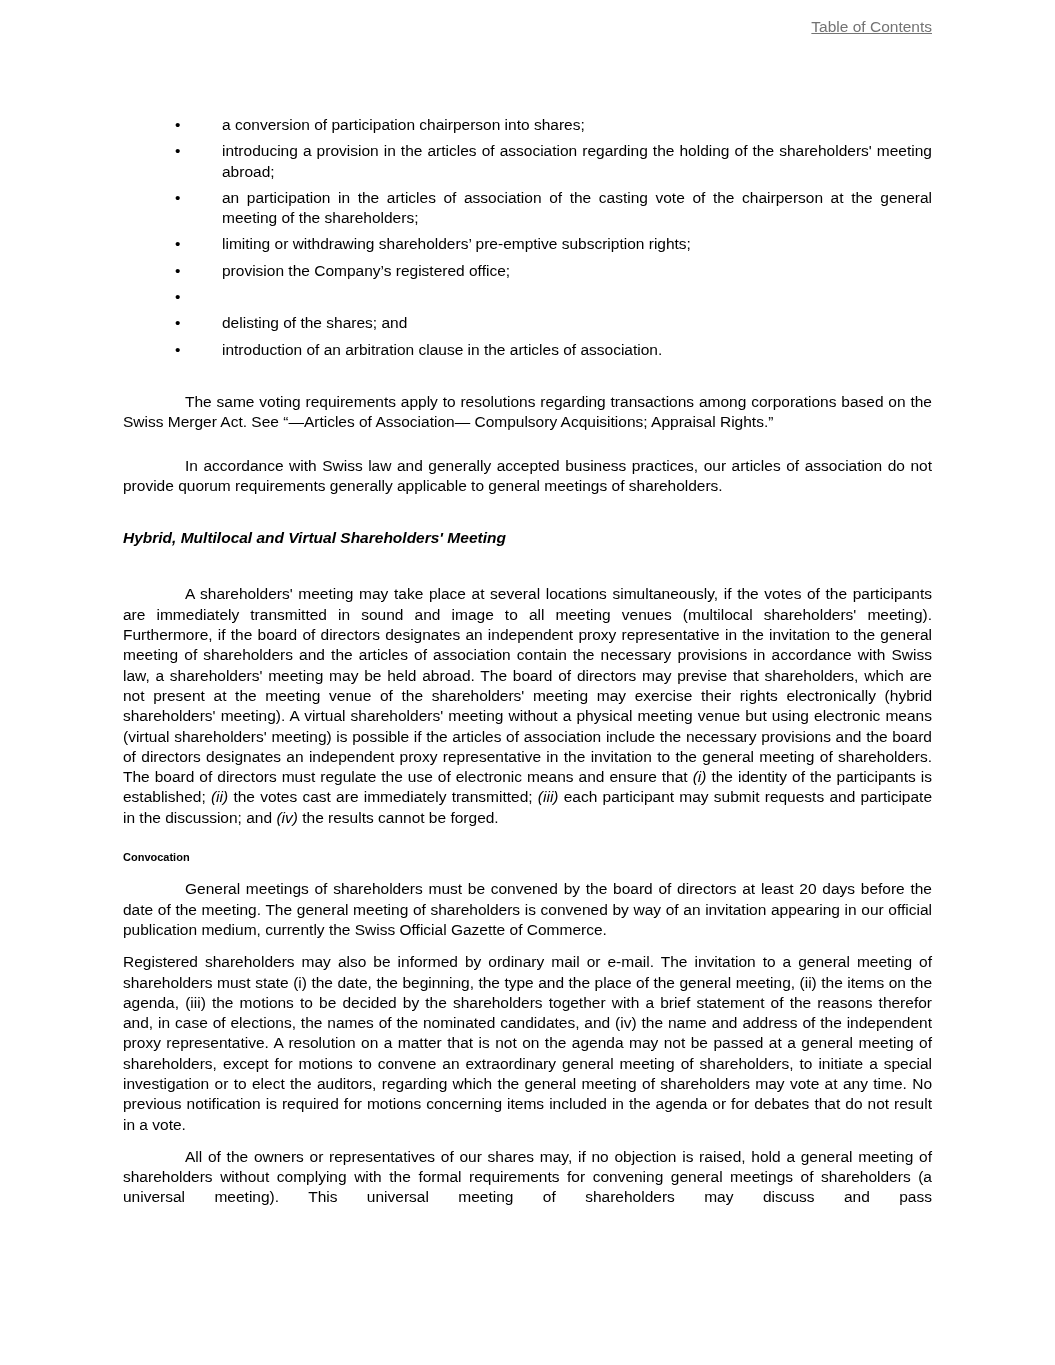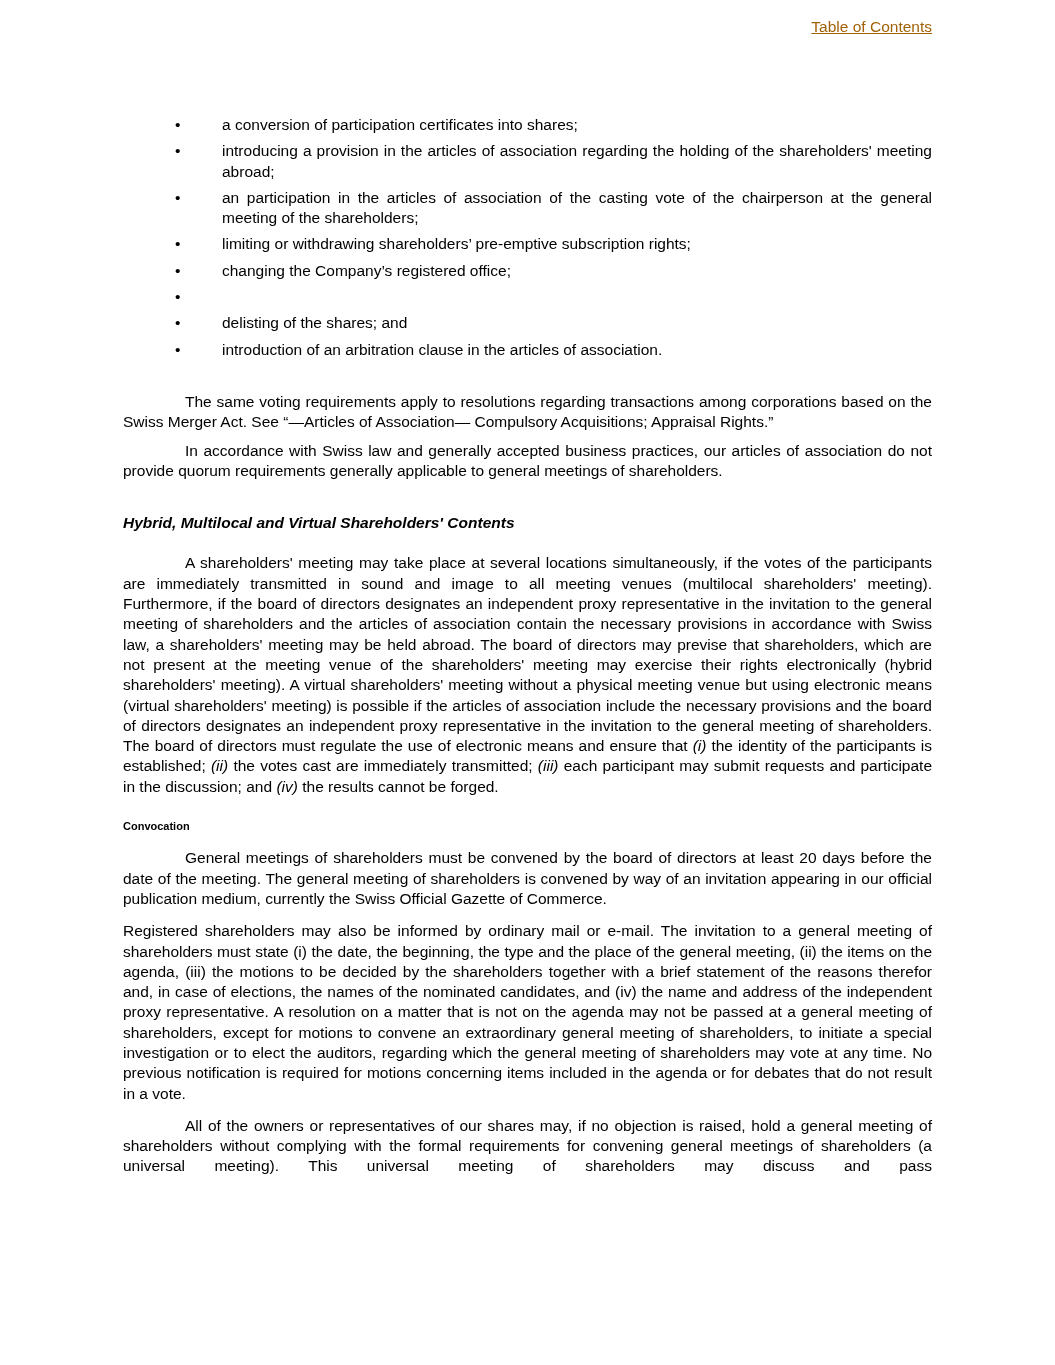--- a/index.html
+++ b/index.html
@@ -16,21 +16,21 @@
     padding: 0 123px;
     width: 1055px;
   }
   .toc-row {
     padding-top: 17px;
     text-align: right;
     line-height: 20px;
     font-size: 15.5px;
   }
   .toc-link {
-    color: #a16207;
+    color: #737373;
     text-decoration: underline;
     cursor: pointer;
   }
   .bullet-list {
     list-style: none;
     margin-top: 78px;
     font-size: 15.5px;
     line-height: 20.3px;
   }
   .bullet-list li {
@@ -43,25 +43,25 @@
     font-size: 15.5px;
     line-height: 20.3px;
   }
   .li-text {
     text-align: justify;
   }
   p.body {
     font-size: 15.5px;
     line-height: 20.3px;
     text-align: justify;
-    margin-top: 8px;
+    margin-top: 23px;
   }
   p.indent { text-indent: 62px; }
   p.mt-32 { margin-top: 32px; }
-  p.mt-20 { margin-top: 20px; }
+  p.mt-20 { margin-top: 36px; }
   p.mt-0 { margin-top: 12px; }
   p.justify-last { text-align-last: justify; }
   h3.heading-italic {
     margin-top: 32px;
     font-size: 15.5px;
     line-height: 20.3px;
     font-weight: bold;
     font-style: italic;
   }
   h4.heading-plain {
@@ -76,56 +76,56 @@
 
 <div class="page">
 
   <div class="toc-row">
     <a href="#" class="toc-link">Table of Contents</a>
   </div>
 
   <ul class="bullet-list">
     <li>
       <span class="bullet-marker">•</span>
-      <span class="li-text">a conversion of participation certificates into shares;</span>
+      <span class="li-text">a conversion of participation chairperson into shares;</span>
     </li>
     <li>
       <span class="bullet-marker">•</span>
       <span class="li-text">introducing a provision in the articles of association regarding the holding of the shareholders' meeting abroad;</span>
     </li>
     <li>
       <span class="bullet-marker">•</span>
       <span class="li-text">an participation in the articles of association of the casting vote of the chairperson at the general meeting of the shareholders;</span>
     </li>
     <li>
       <span class="bullet-marker">•</span>
       <span class="li-text">limiting or withdrawing shareholders’ pre-emptive subscription rights;</span>
     </li>
     <li>
       <span class="bullet-marker">•</span>
-      <span class="li-text">changing the Company’s registered office;</span>
+      <span class="li-text">provision the Company’s registered office;</span>
     </li>
     <li>
       <span class="bullet-marker">•</span>
     </li>
     <li>
       <span class="bullet-marker">•</span>
       <span class="li-text">delisting of the shares; and</span>
     </li>
     <li>
       <span class="bullet-marker">•</span>
       <span class="li-text">introduction of an arbitration clause in the articles of association.</span>
     </li>
   </ul>
 
   <p class="body indent mt-32">The same voting requirements apply to resolutions regarding transactions among corporations based on the Swiss Merger Act. See “—Articles of Association— Compulsory Acquisitions; Appraisal Rights.”</p>
 
   <p class="body indent">In accordance with Swiss law and generally accepted business practices, our articles of association do not provide quorum requirements generally applicable to general meetings of shareholders.</p>
 
-  <h3 class="heading-italic">Hybrid, Multilocal and Virtual Shareholders' Contents</h3>
+  <h3 class="heading-italic">Hybrid, Multilocal and Virtual Shareholders' Meeting</h3>
 
   <p class="body indent mt-20">A shareholders' meeting may take place at several locations simultaneously, if the votes of the participants are immediately transmitted in sound and image to all meeting venues (multilocal shareholders' meeting). Furthermore, if the board of directors designates an independent proxy representative in the invitation to the general meeting of shareholders and the articles of association contain the necessary provisions in accordance with Swiss law, a shareholders' meeting may be held abroad. The board of directors may previse that shareholders, which are not present at the meeting venue of the shareholders' meeting may exercise their rights electronically (hybrid shareholders' meeting). A virtual shareholders' meeting without a physical meeting venue but using electronic means (virtual shareholders' meeting) is possible if the articles of association include the necessary provisions and the board of directors designates an independent proxy representative in the invitation to the general meeting of shareholders. The board of directors must regulate the use of electronic means and ensure that <i>(i)</i> the identity of the participants is established; <i>(ii)</i> the votes cast are immediately transmitted; <i>(iii)</i> each participant may submit requests and participate in the discussion; and <i>(iv)</i> the results cannot be forged.</p>
 
   <h4 class="heading-plain">Convocation</h4>
 
   <p class="body indent mt-0">General meetings of shareholders must be convened by the board of directors at least 20 days before the date of the meeting. The general meeting of shareholders is convened by way of an invitation appearing in our official publication medium, currently the Swiss Official Gazette of Commerce.</p>
 
   <p class="body mt-0">Registered shareholders may also be informed by ordinary mail or e-mail. The invitation to a general meeting of shareholders must state (i) the date, the beginning, the type and the place of the general meeting, (ii) the items on the agenda, (iii) the motions to be decided by the shareholders together with a brief statement of the reasons therefor and, in case of elections, the names of the nominated candidates, and (iv) the name and address of the independent proxy representative. A resolution on a matter that is not on the agenda may not be passed at a general meeting of shareholders, except for motions to convene an extraordinary general meeting of shareholders, to initiate a special investigation or to elect the auditors, regarding which the general meeting of shareholders may vote at any time. No previous notification is required for motions concerning items included in the agenda or for debates that do not result in a vote.</p>
 
   <p class="body indent mt-0 justify-last">All of the owners or representatives of our shares may, if no objection is raised, hold a general meeting of shareholders without complying with the formal requirements for convening general meetings of shareholders (a universal meeting). This universal meeting of shareholders may discuss and pass</p>

